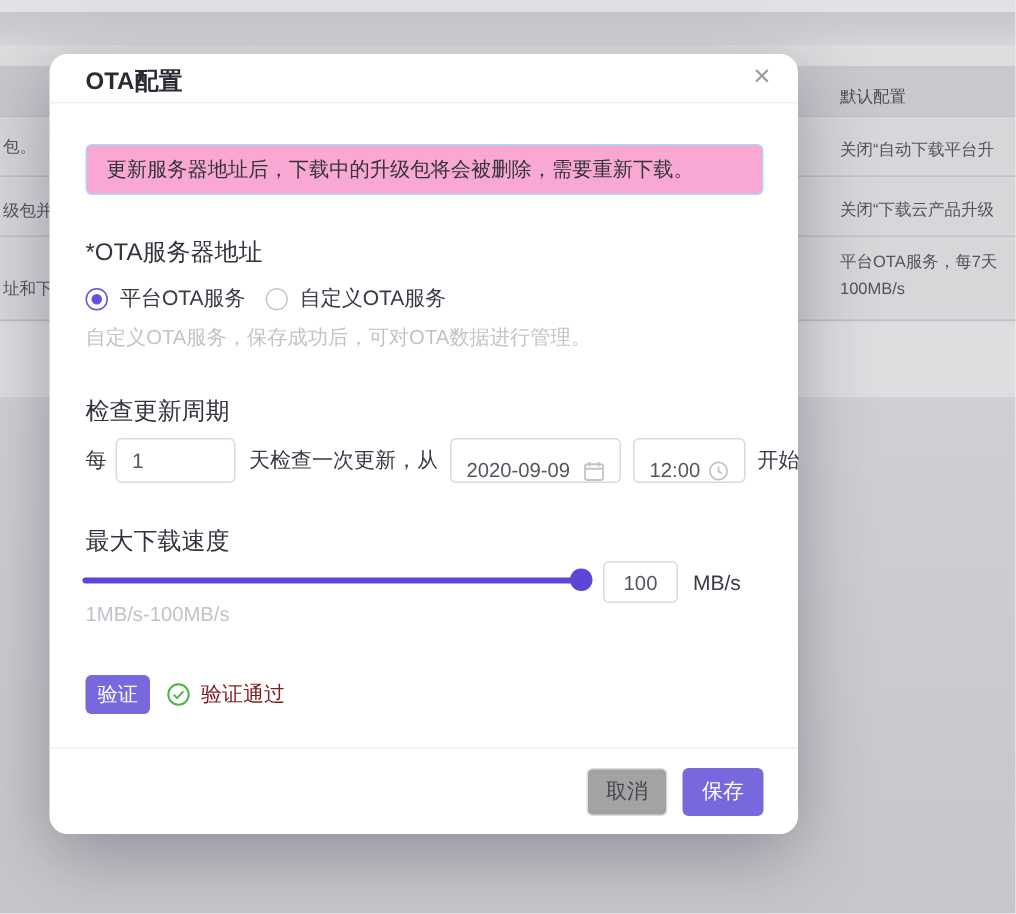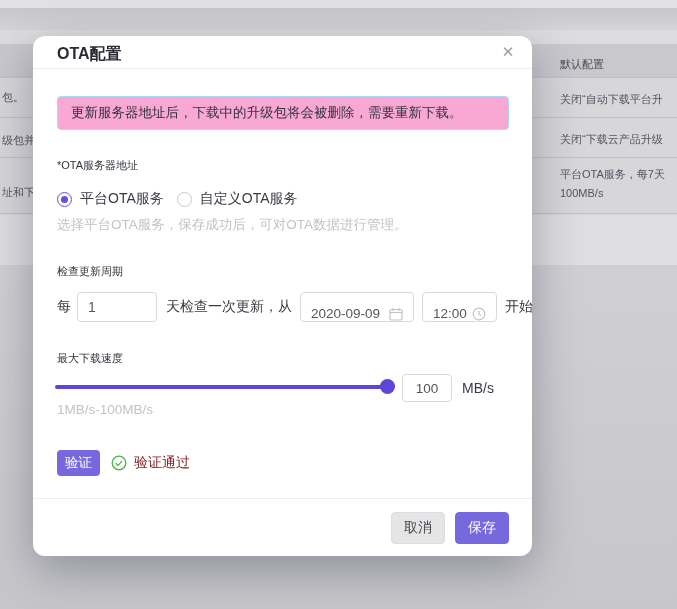--- a/index.html
+++ b/index.html
@@ -26,21 +26,21 @@
            border-radius:12px; box-shadow:0 14px 48px rgba(35,35,60,0.35); }
   .m-title { position:absolute; left:24px; top:8px; font-size:16px; font-weight:bold; color:#2a2a33; }
   .m-close { position:absolute; right:13px; top:5px; width:22px; height:22px; border:none; background:none;
              font-size:15px; color:#9b9ba4; cursor:pointer; line-height:22px; text-align:center; }
   .m-hdiv { position:absolute; left:0; top:32px; width:499px; height:1px; background:#efeff1; }
 
   .alert { position:absolute; left:24px; top:60px; width:452px; height:34px; background:#f9a8d4;
            border:1px solid #a9daf4; border-radius:4px; font-size:13.5px; color:#33333c;
            line-height:32px; padding:0 13px; white-space:nowrap; overflow:hidden; }
 
-  .sec-label { position:absolute; left:24px; font-size:11px; color:#33333d; }
+  .sec-label { position:absolute; left:24px; font-size:16px; color:#33333d; }
   .helper { position:absolute; left:24px; font-size:13.5px; color:#c2c2c9; white-space:nowrap; }
 
   .radio-row { position:absolute; left:24px; top:154px; display:flex; align-items:center; }
   .radio-item { display:flex; align-items:center; cursor:pointer; }
   .radio-item + .radio-item { margin-left:13px;align-items:center; }
   .radio-dot { width:15px; height:15px; border-radius:50%; margin-right:8px; background:#fff; }
   .radio-dot.on  { border:1px solid #6152d9; position:relative; }
   .radio-dot.on::after { content:""; position:absolute; left:3px; top:3px; width:7px; height:7px;
                          border-radius:50%; background:#6152d9; }
   .radio-dot.off { border:1px solid #c9c9d0; }
@@ -70,21 +70,21 @@
   .verify-row { position:absolute; left:24px; top:414px; height:26px; display:flex; align-items:center; }
   .verify-btn { width:43px; height:26px; background:#7769dd; color:#fff; border:none; border-radius:4px;
                 font-size:13.5px; cursor:pointer; font-family:Liberation Sans, sans-serif; }
   .verify-ico { width:16px; height:16px; margin-left:11px; }
   .verify-txt { font-size:14px; color:#7f1d1d; margin-left:7px; }
 
   .m-footer { position:absolute; left:0; top:462px; width:499px; height:58px; border-top:1px solid #efeff1;
               display:flex; justify-content:flex-end; align-items:flex-start; padding:13px 23px 0 0; }
   .btn { height:32px; width:54px; border-radius:4px; font-size:14px; cursor:pointer;
          font-family:"Liberation Sans","DejaVu Sans",sans-serif; }
-  .btn-cancel { background:#e5e5e5; border:1px solid #dcdce1; color:#454550; margin-right:10px; }
+  .btn-cancel { background:#a3a3a3; border:1px solid #dcdce1; color:#454550; margin-right:10px; }
   .btn-save { background:#7769dd; border:1px solid #7769dd; color:#fff; }
 </style>
 </head>
 <body>
 
 <div>
 
   <div class="bg-band1"></div>
   <div class="bg-band2"></div>
   <div class="bg-band3"></div>
@@ -122,21 +122,21 @@
       <span class="radio-item">
         <span class="radio-dot on"></span>
         <span class="radio-label">平台OTA服务</span>
       </span>
       <span class="radio-item">
         <span class="radio-dot off"></span>
         <span class="radio-label">自定义OTA服务</span>
       </span>
     </div>
 
-    <div class="helper" style="top:180px">选择平台OTA服务，保存成功后，可对OTA数据进行管理。</div>
+    <div class="helper" style="top:180px">自定义OTA服务，保存成功后，可对OTA数据进行管理。</div>
 
     <div class="sec-label" style="top:228px">检查更新周期</div>
 
     <div class="period-row">
       <span class="inline-txt">每</span>
       <input class="day-input" value="1" style="">
       <span class="inline-txt">天检查一次更新，从</span>
       <span class="pick-box date-box">
         <span class="pick-val">2020-09-09</span>
         <svg class="pick-ico" viewBox="0 0 14 14">

